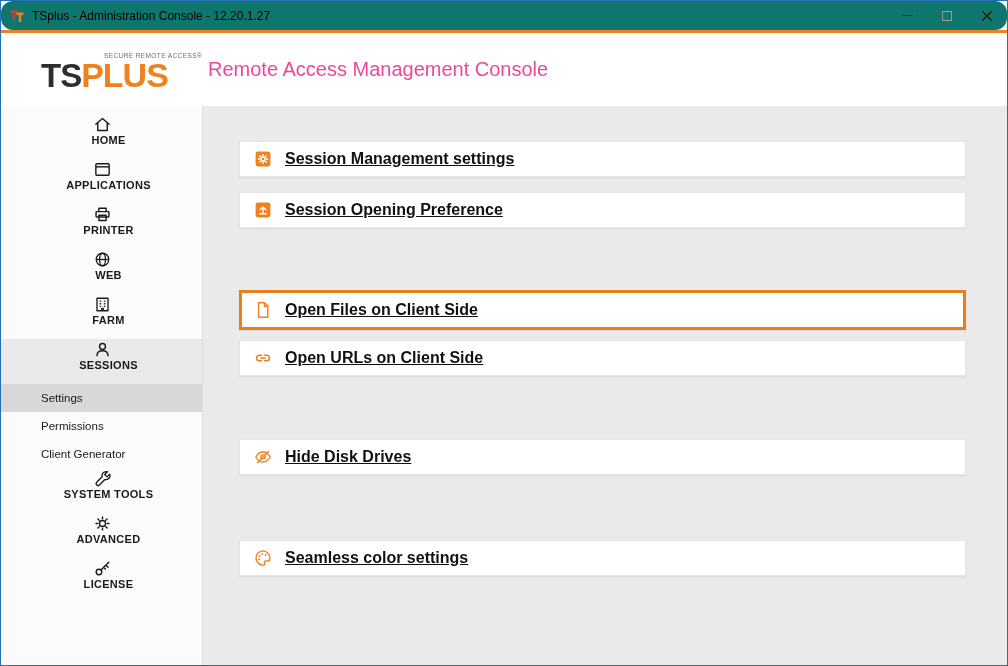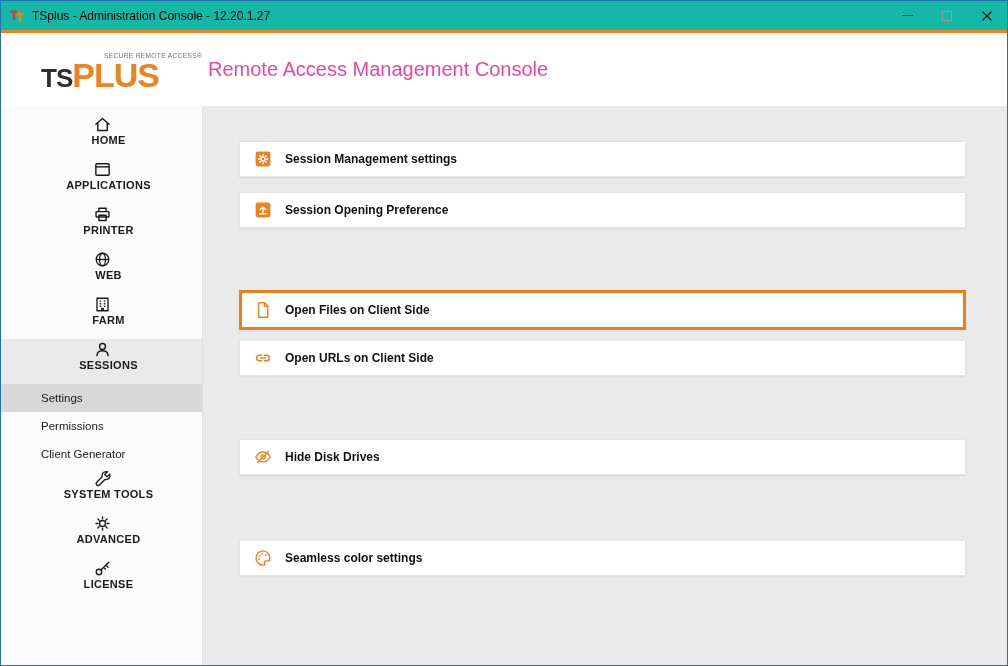--- a/index.html
+++ b/index.html
@@ -2,33 +2,33 @@
 <html><head>
 <meta charset="utf-8">
 <style>
   * { box-sizing: border-box; }
   body { margin: 0; background: #555; font-family: "Liberation Sans", sans-serif; }
   .window {
     position: relative; width: 1008px; height: 666px; background: #fff;
     border: 1px solid #2470b3; display: flex; flex-direction: column; overflow: hidden;
   }
   
-  .titlebar { height: 29px; background: #14b8a6; display: flex; align-items: center; padding-left: 8px; flex: 0 0 auto; }
+  .titlebar { height: 29px; background: #0f766e; display: flex; align-items: center; padding-left: 8px; flex: 0 0 auto; border-radius: 12px; }
   .app-icon { width: 16px; height: 16px; margin-right: 7px; display: inline-flex; }
   .tb-title { font-size: 12px; color: #000; white-space: nowrap; }
   .tb-controls { margin-left: auto; display: flex; height: 100%; }
   .ctrl { width: 40px; height: 100%; display: flex; align-items: center; justify-content: center; cursor: pointer; }
   .glyph-min { width: 11px; height: 1px; background: #333; display: block; }
   .glyph-max { width: 10px; height: 10px; border: 1px solid #9a9a9a; display: block; }
   
   .accentbar { height: 3px; background: #f0811f; flex: 0 0 auto; }
   
   .header { height: 73px; background: #fff; display: flex; align-items: center; flex: 0 0 auto; }
   .logo { margin-left: 40px; position: relative; padding-top: 12px; white-space: nowrap; width: 165px; }
-  .logo-ts { font-size: 26px; font-weight: bold; color: #2e2e2e; letter-spacing: -1px; }
+  .logo-ts { font-size: 33px; font-weight: bold; color: #2e2e2e; letter-spacing: -1px; }
   .logo-plus { font-size: 34px; font-weight: bold; color: #f0811f; letter-spacing: -1px; }
   .logo-tagline { position: absolute; top: 8px; left: 63px; font-size: 6.5px; color: #6f6f6f; letter-spacing: 0.4px; }
   .header-title { font-size: 20px; color: #ec4899; margin-left: 2px; }
   
   .body { flex: 1; display: flex; min-height: 0; background: #eaeaea; }
   .sidebar { width: 202px; flex: 0 0 auto; background: #fbfbfb; border-right: 1px solid #e0e0e0; padding-top: 8px; }
   .side-item { height: 45px; display: flex; align-items: center; padding-left: 14px; cursor: pointer; flex-direction: column; }
   .side-item.selected { background: #e9e9e9; }
   .side-icon { width: 22px; height: 20px; margin-right: 9px; display: inline-flex; align-items: center; flex: 0 0 auto; }
   .side-label { font-size: 11px; font-weight: bold; color: #1a1a1a; letter-spacing: 0.3px; }
@@ -37,21 +37,21 @@
   .side-sub-label { font-size: 11.5px; color: #1a1a1a; }
   
   .content { flex: 1; padding: 0 41px 0 36px; min-width: 0; }
   .row {
     height: 36px; background: #fff; border: 1px solid #e5e5e5;
     box-shadow: 0 1px 2px rgba(0,0,0,0.07);
     display: flex; align-items: center; padding-left: 13px; cursor: pointer;
   }
   .row.focused { border: 3px solid #e8801a; height: 40px; padding-left: 11px; }
   .row-icon { width: 20px; height: 20px; margin-right: 12px; display: inline-flex; flex: 0 0 auto; }
-  .row-label { font-size: 12px; font-weight: bold; color: #111; }
+  .row-label { font-size: 16px; font-weight: bold; color: #111; text-decoration: underline; }
   .mt1 { margin-top: 35px; } .mt2 { margin-top: 15px; } .mt3 { margin-top: 62px; }
   .mt4 { margin-top: 10px; } .mt5 { margin-top: 63px; } .mt6 { margin-top: 65px; }
   svg { display: block; }
 </style>
 </head>
 <body>
 
 <div class="window">
 
   <div class="titlebar">

